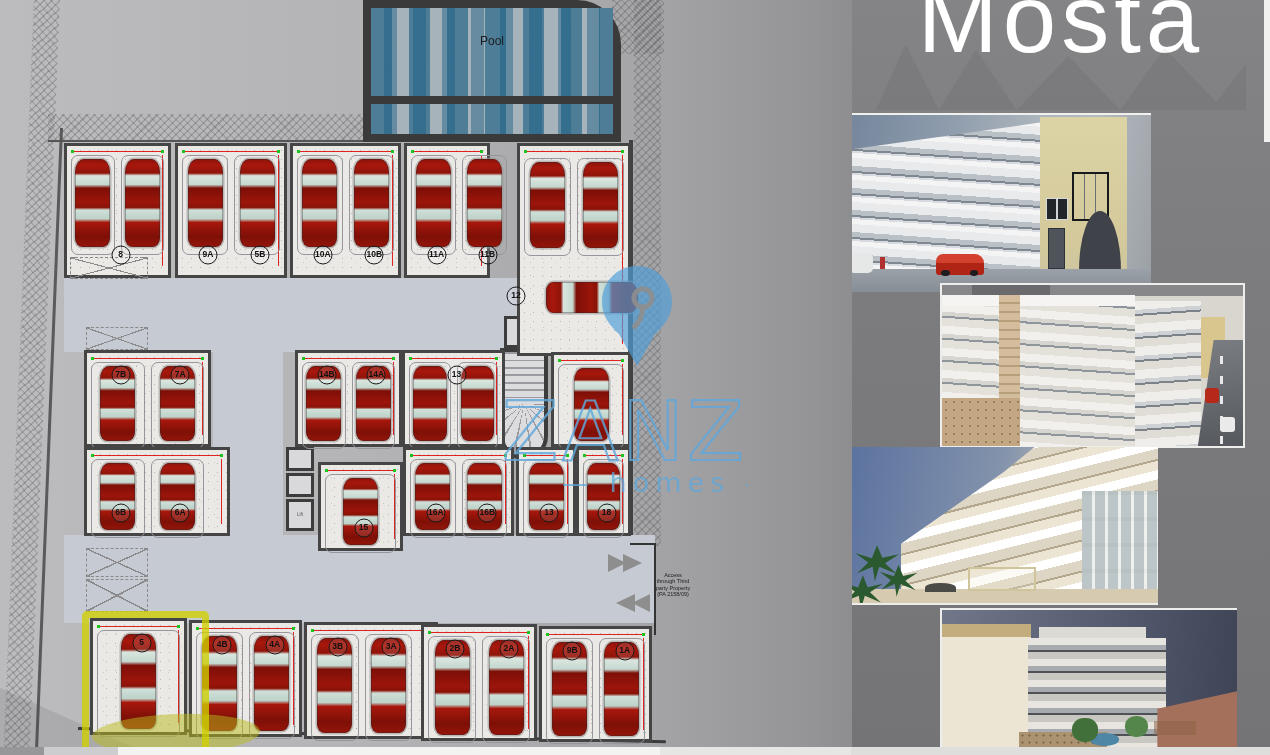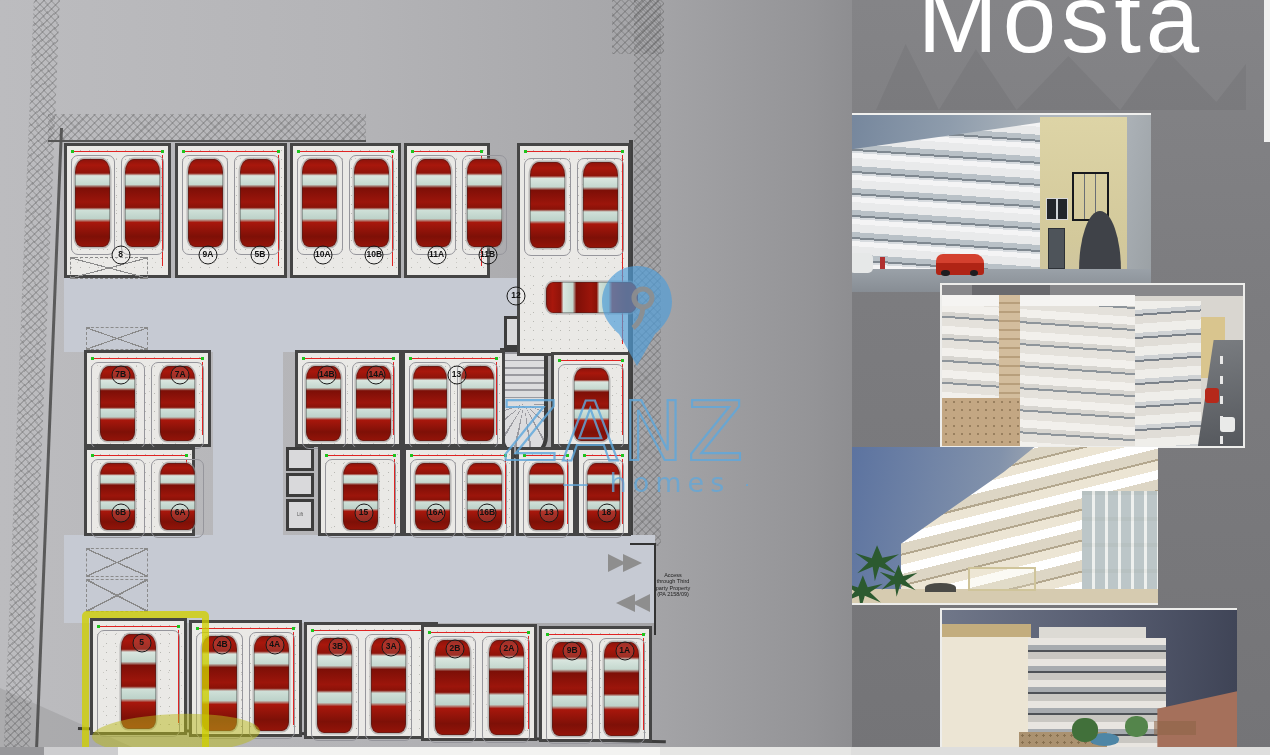--- a/index.html
+++ b/index.html
@@ -78,20 +78,26 @@
 
     <div class="abs hatch" style="left:34px;top:-6px;width:26px;height:775px;transform:rotate(2.3deg);transform-origin:top left;"></div>
     <div class="abs" style="left:60px;top:128px;width:3px;height:625px;background:#5a5a5a;transform:rotate(2.3deg);transform-origin:top left;"></div>
     <div class="abs hatch" style="left:48px;top:114px;width:318px;height:26px;border-bottom:2px solid #555;"></div>
     <div class="abs hatch" style="left:612px;top:0;width:52px;height:54px;"></div>
     <div class="abs hatch" style="left:634px;top:0;width:27px;height:546px;"></div>
     <div class="abs" style="left:629px;top:140px;width:4px;height:402px;background:#404040;"></div>
     <div class="abs" style="left:78px;top:727px;width:588px;height:3px;background:#3c3c3c;transform:rotate(1.3deg);transform-origin:left top;"></div>
     <div class="abs" style="left:0;top:688px;width:150px;height:67px;background:rgba(60,60,60,.12);clip-path:polygon(0 0,100% 100%,0 100%);"></div>
 
+    <div class="abs" style="left:363px;top:0;width:258px;height:142px;border:5px solid #3a3a3a;border-radius:0 44px 0 0;background:#3a3a3a;box-sizing:border-box;">
+      <div class="abs water" style="left:3px;top:3px;right:3px;height:88px;">
+        <div class="abs" style="left:0;right:0;top:26px;text-align:center;font:12px 'Liberation Sans',sans-serif;color:#1c1c1c;">Pool</div>
+      </div>
+      <div class="abs water" style="left:3px;bottom:3px;right:3px;height:30px;"></div>
+    </div>
 
     <div class="abs driveway" style="left:64px;top:278px;width:453px;height:74px;"></div>
     <div class="abs driveway" style="left:64px;top:535px;width:591px;height:88px;"></div>
     <div class="abs driveway" style="left:213px;top:350px;width:70px;height:187px;"></div>
 
     <div class="wallbox" style="left:504px;top:316px;width:40px;height:32px;">
         <span>Lift</span>
       </div>
     <div class="abs" style="left:500px;top:348px;width:48px;height:112px;border:4px solid #3c3c3c;border-radius:0 0 26px 26px;box-sizing:border-box;overflow:hidden;">
       <div class="abs stairs-top" style="left:0;right:0;top:0;height:52px;"></div>
@@ -189,31 +195,31 @@
           <div class="stall" style="left: 51.5px; top: 9px; width: 39.5px; height: 85px;"></div>
           <div class="car" style="left: 55.5px; top: 13px; width: 33.5px; height: 75px;"></div>
           <div class="bay-label" style="left: 51.5px; top: 22px;">13</div>
         </div>
         <div class="bay abs" style="left: 551px; top: 352px; width: 80px; height: 95px;">
           <div class="dimh"></div>
           <div class="dimv"></div>
           <div class="stall" style="left: 4px; top: 9px; width: 64px; height: 83px;"></div>
           <div class="car" style="left: 19.5px; top: 13px; width: 35px; height: 73px;"></div>
         </div>
-        <div class="bay abs" style="left: 84px; top: 447px; width: 111px; height: 89px;">
+        <div class="bay abs" style="left: 84px; top: 447px; width: 146px; height: 89px;">
           <div class="dimh"></div>
           <div class="dimv"></div>
           <div class="stall" style="left: 4px; top: 9px; width: 51.5px; height: 77px;"></div>
           <div class="car" style="left: 13.25px; top: 13px; width: 35px; height: 67px;"></div>
           <div class="stall" style="left: 63.5px; top: 9px; width: 51.5px; height: 77px;"></div>
           <div class="car" style="left: 72.75px; top: 13px; width: 35px; height: 67px;"></div>
           <div class="bay-label" style="left: 33.75px; top: 63px;">6B</div>
           <div class="bay-label" style="left: 93.25px; top: 63px;">6A</div>
         </div>
-        <div class="bay abs" style="left: 318px; top: 447px; width: 85px; height: 89px;">
+        <div class="bay abs" style="left: 318px; top: 462px; width: 85px; height: 89px;">
           <div class="dimh"></div>
           <div class="dimv"></div>
           <div class="stall" style="left: 4px; top: 9px; width: 69px; height: 77px;"></div>
           <div class="car" style="left: 22px; top: 13px; width: 35px; height: 67px;"></div>
           <div class="bay-label" style="left: 42.5px; top: 63px;">15</div>
         </div>
         <div class="bay abs" style="left: 403px; top: 447px; width: 111px; height: 89px;">
           <div class="dimh"></div>
           <div class="dimv"></div>
           <div class="stall" style="left: 4px; top: 9px; width: 43.5px; height: 77px;"></div>

